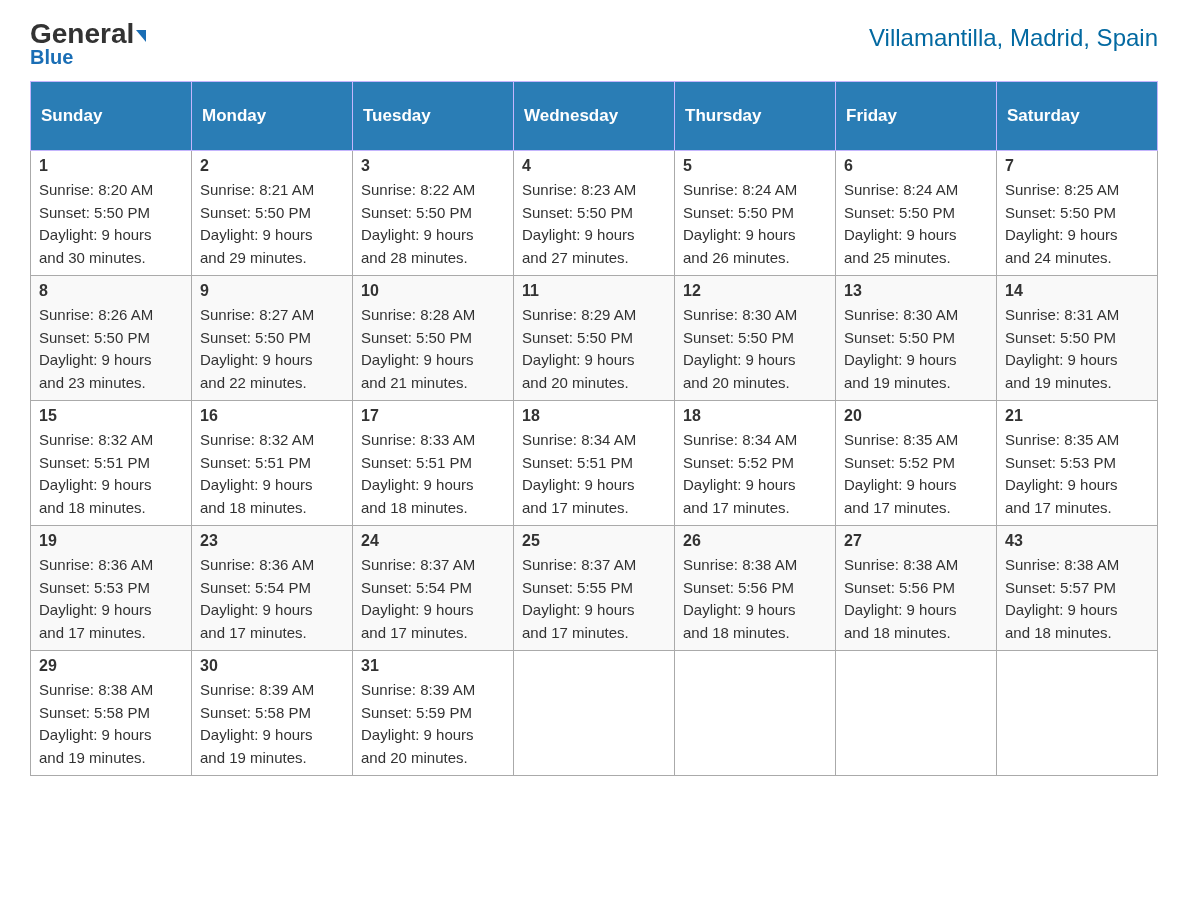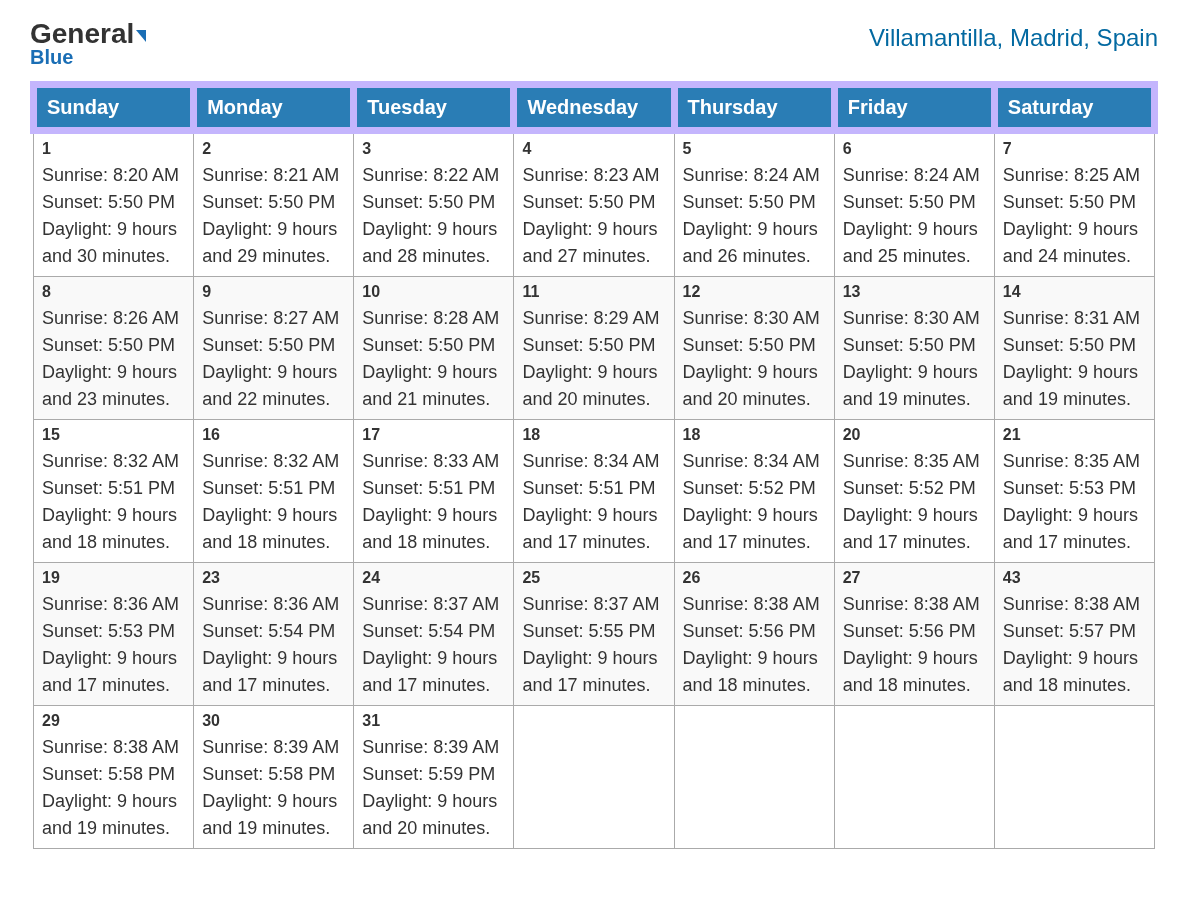--- a/index.html
+++ b/index.html
@@ -57,42 +57,42 @@
       margin-top: 4px;
     }
     table {
       width: 100%;
       border-collapse: collapse;
       table-layout: fixed;
     }
     th {
       background-color: #2a7db5;
       color: #fff;
-      font-size: 20px;
-      font-weight: bold;
-      padding: 8px 10px;
+      font-size: 17px;
+      font-weight: bold;
+      padding: 24px 10px;
       text-align: left;
-      border: 7px solid #c4b5fd;
+      border: 1px solid #c4b5fd;
     }
     td {
       border: 1px solid #aaa;
       vertical-align: top;
       padding: 6px 8px;
       font-size: 13px;
       color: #333;
       height: 120px;
     }
     .day-num {
       font-size: 16px;
       font-weight: bold;
       display: block;
       margin-bottom: 4px;
     }
     .day-info {
-      font-size: 18px;
+      font-size: 15px;
       line-height: 1.5;
       color: #333;
     }
     td.empty {
       background: #fff;
     }
     tr:nth-child(even) td {
       background-color: #f9f9f9;
     }
     tr:nth-child(odd) td {

